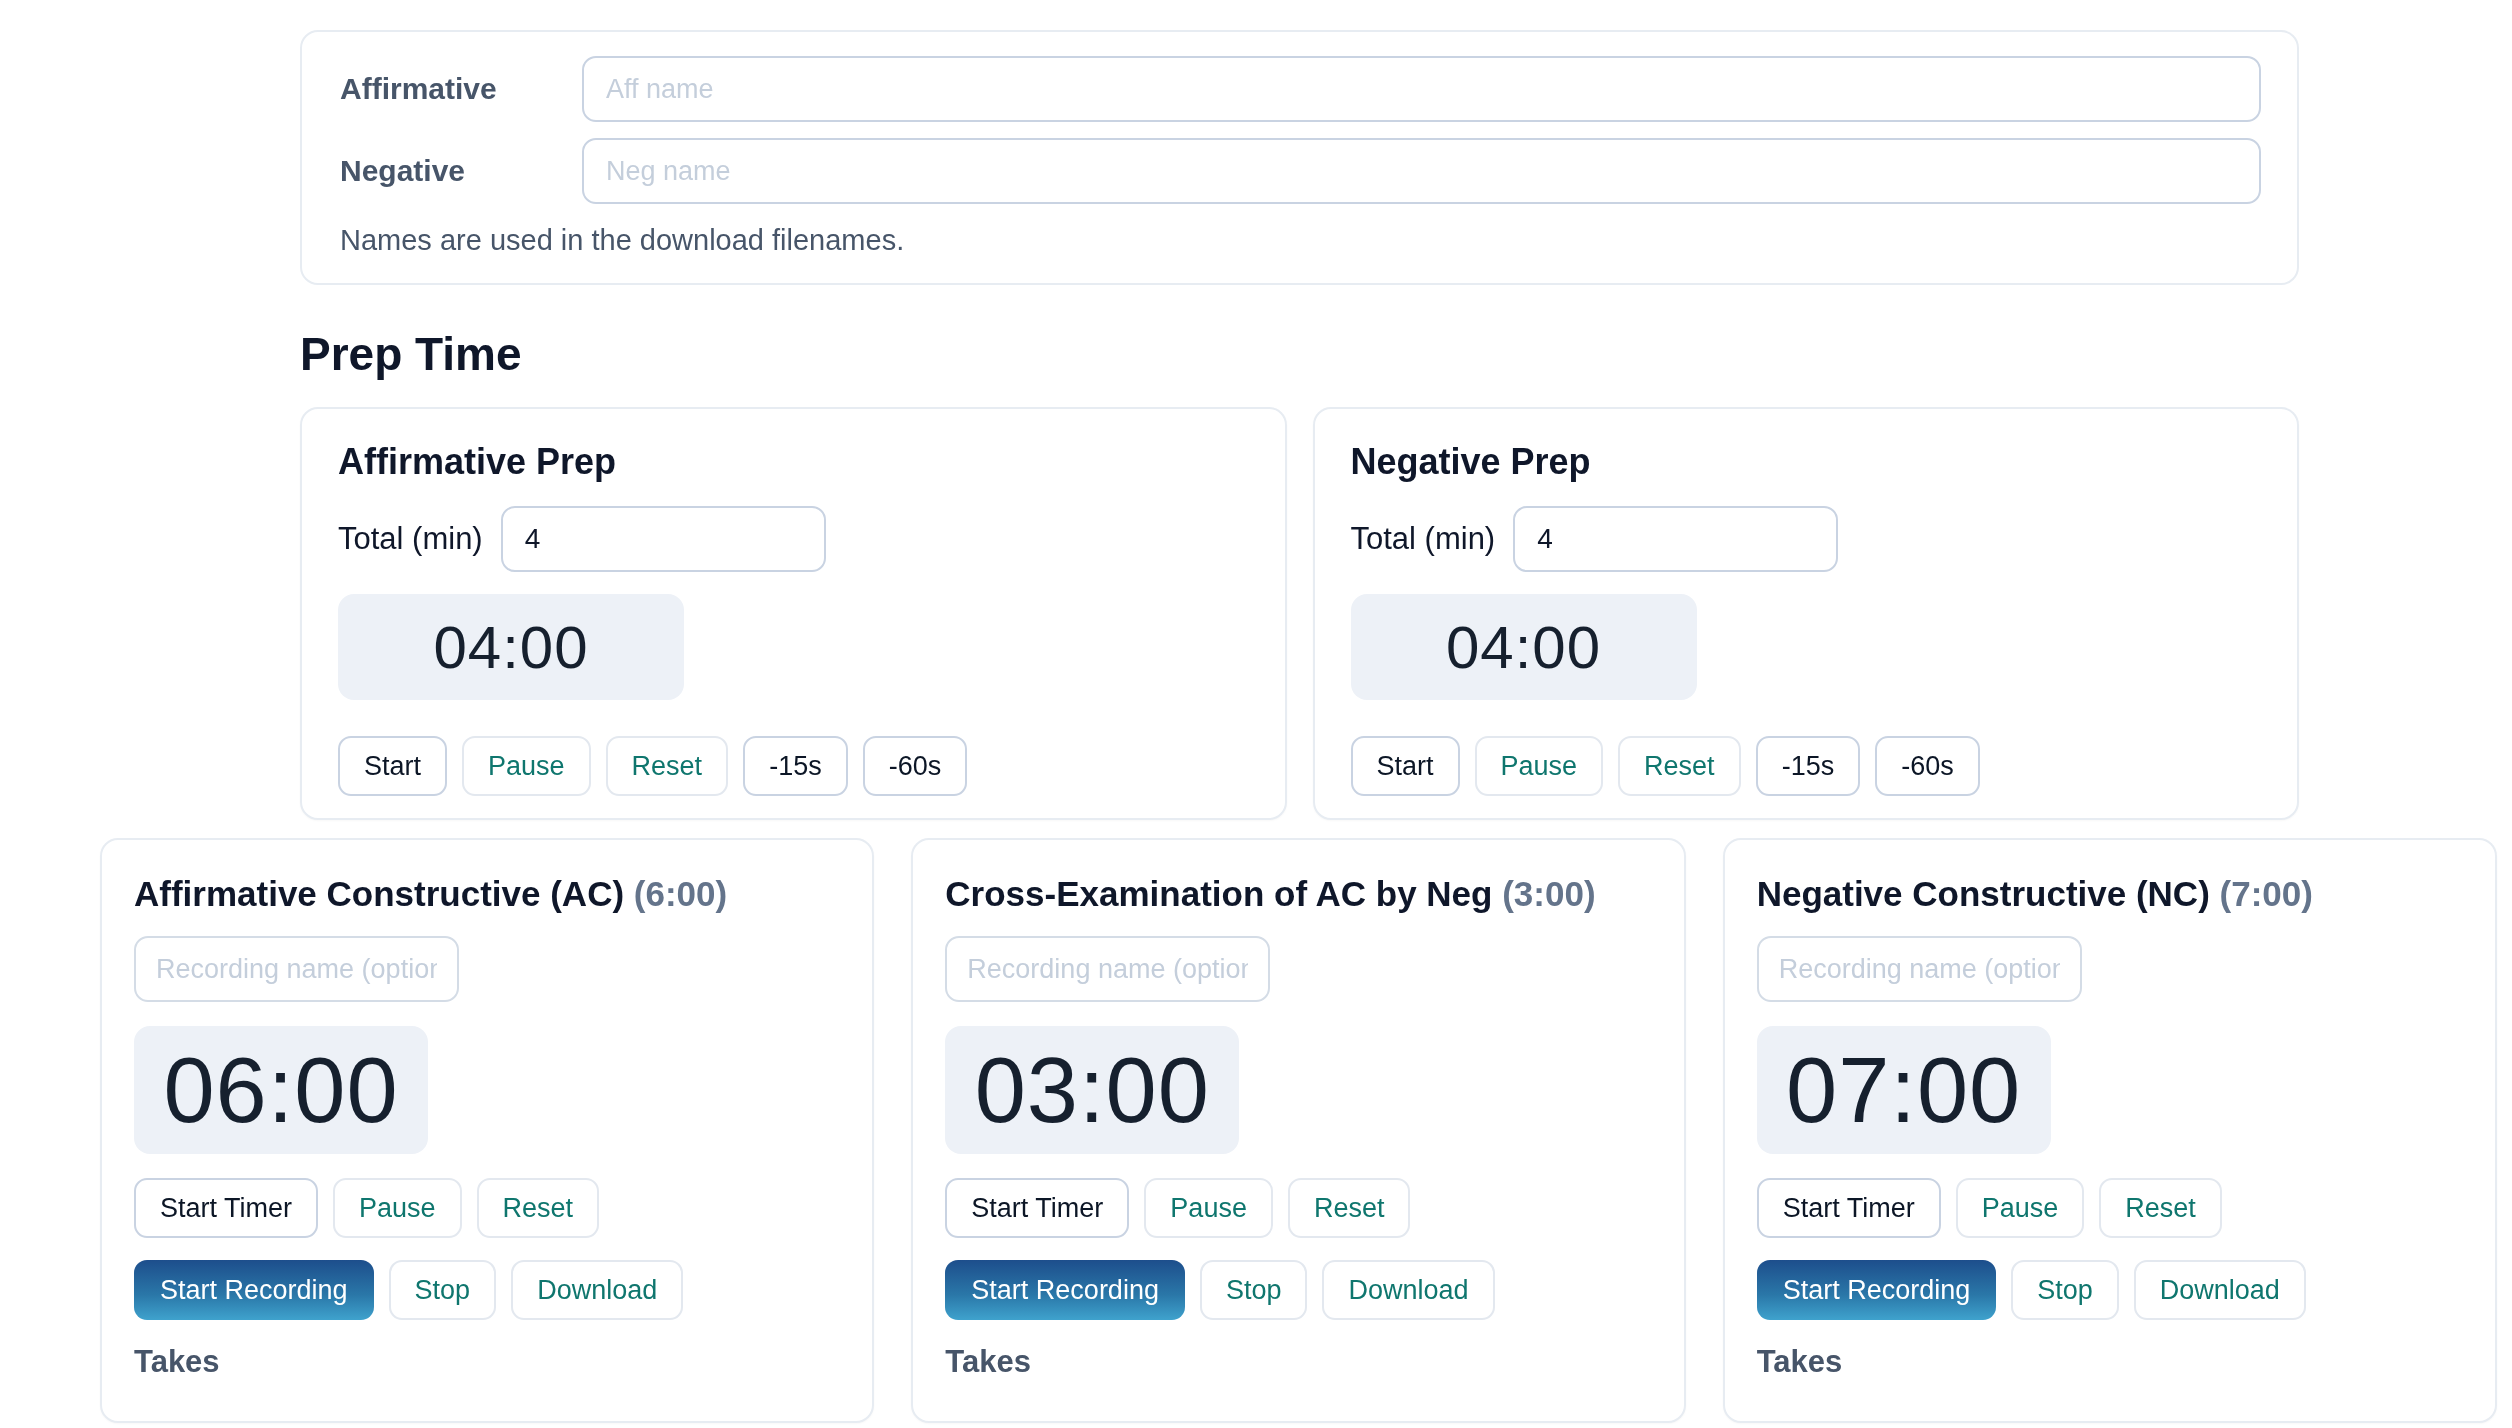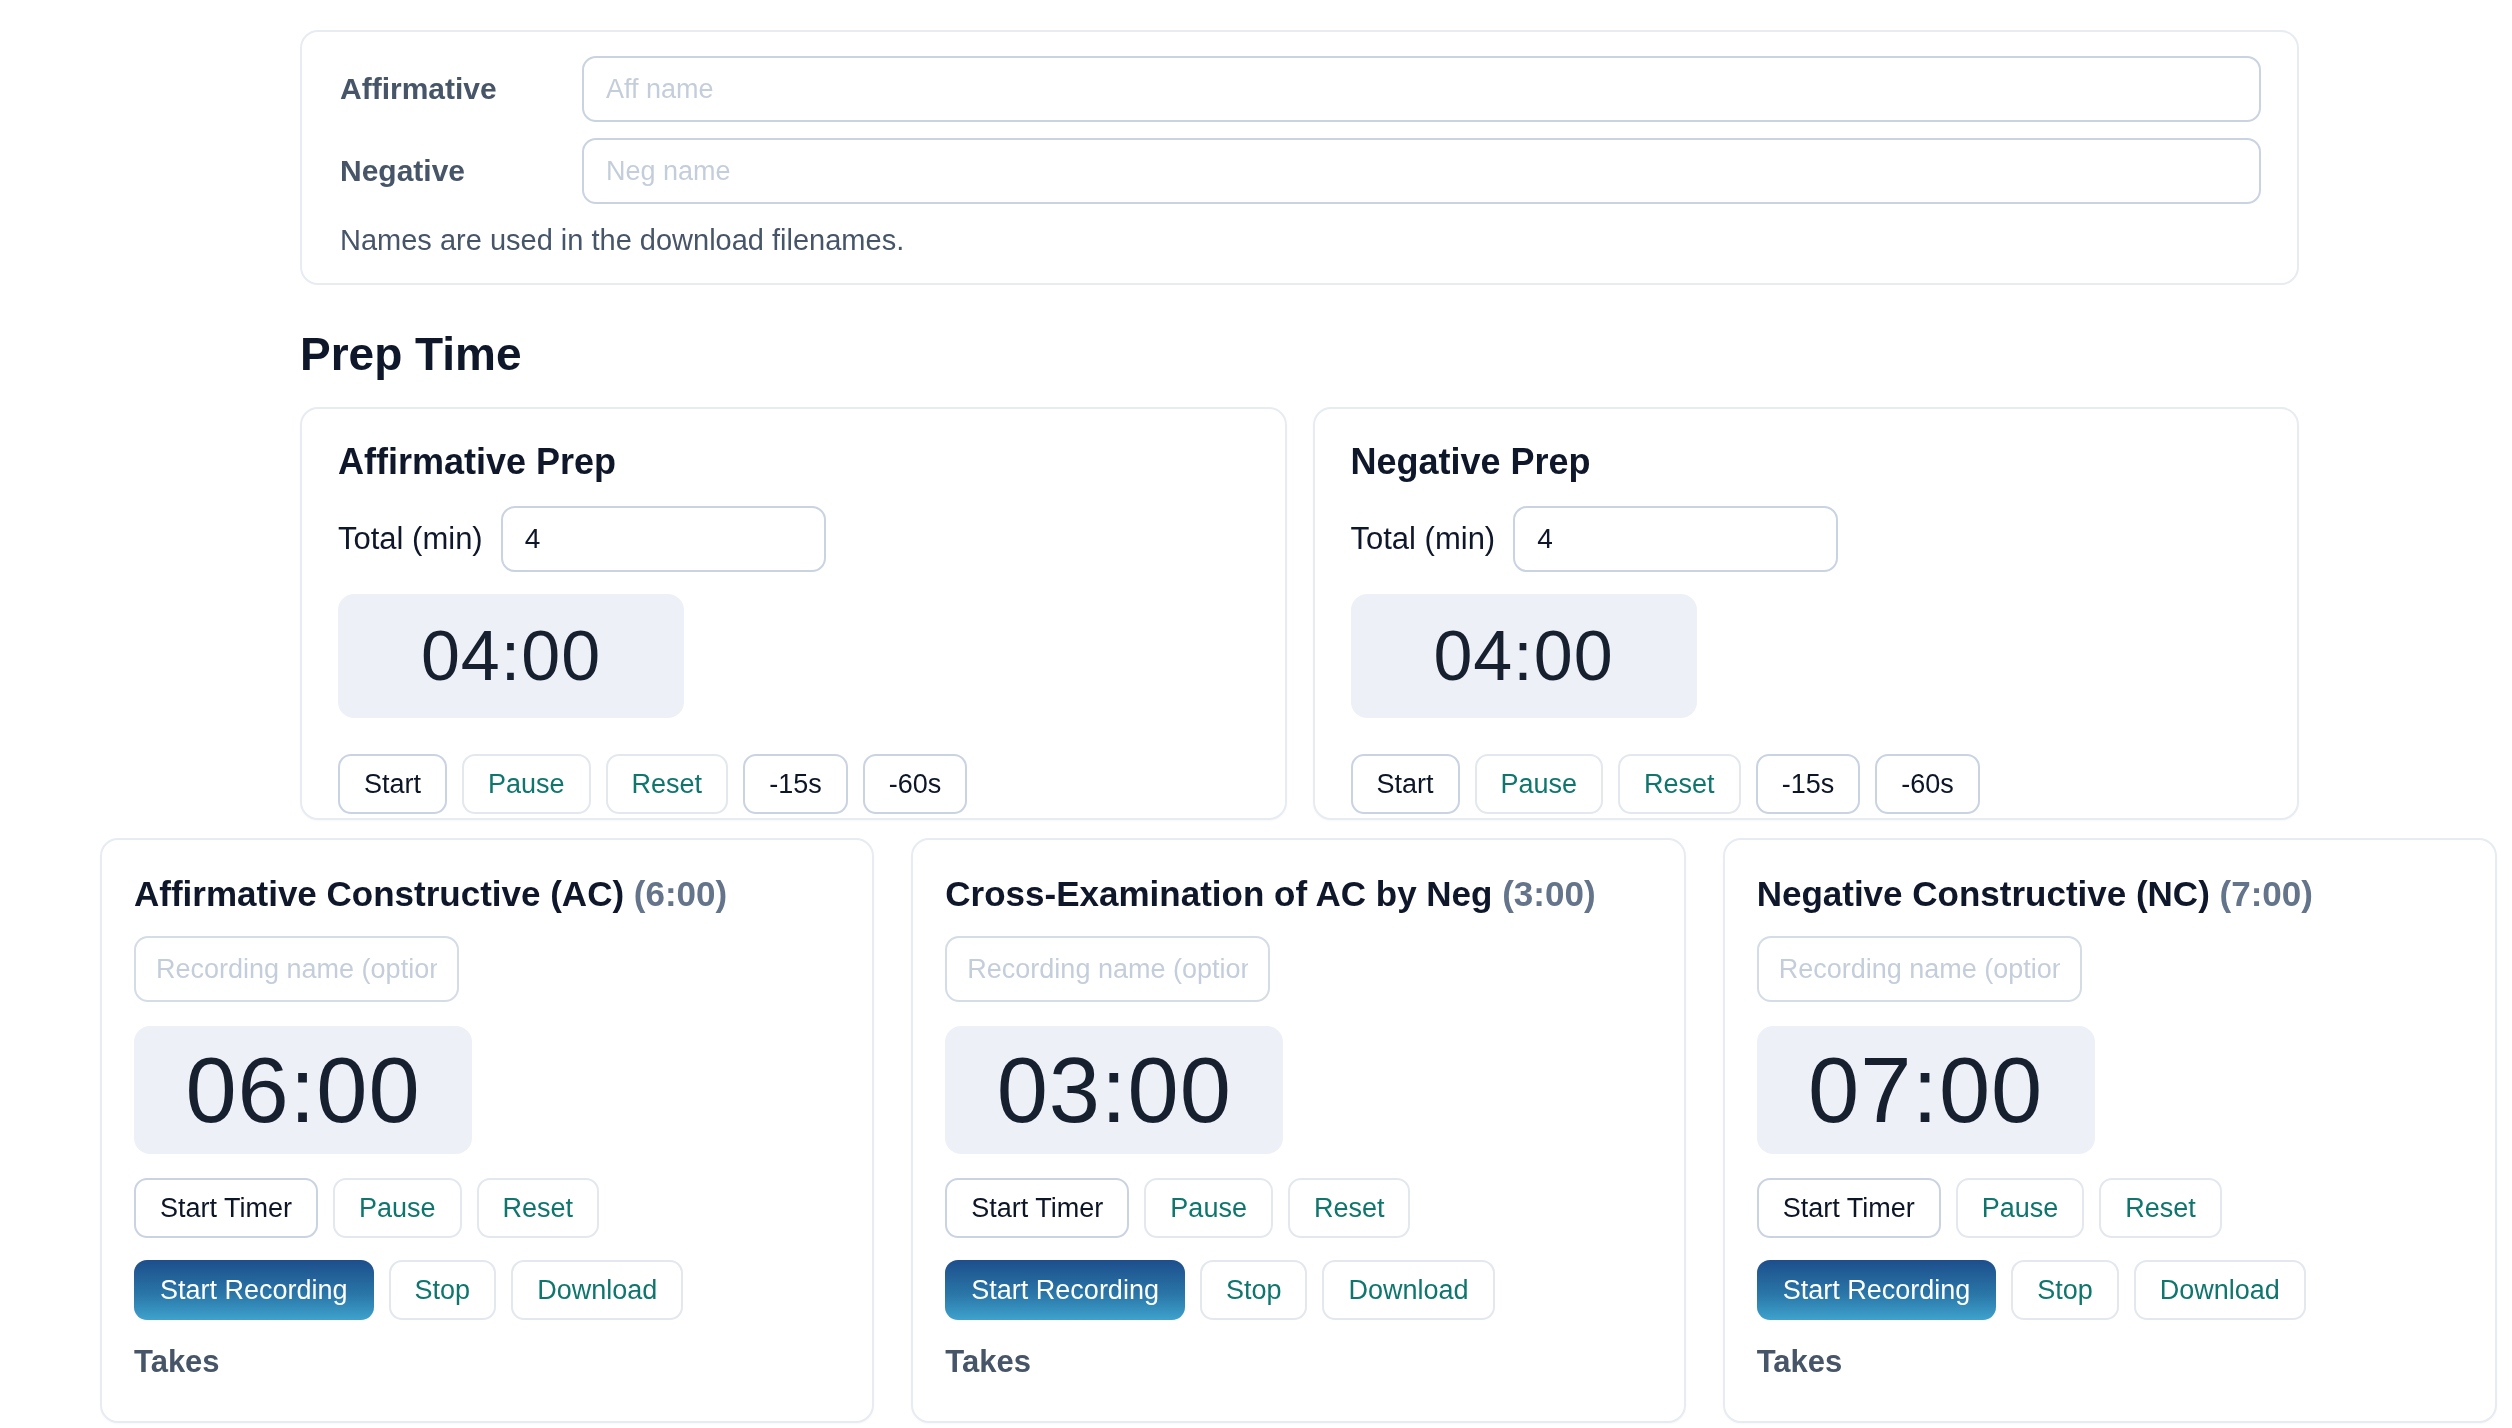--- a/index.html
+++ b/index.html
@@ -46,22 +46,22 @@
   .total-label { font-size: 31px; color: #0f172a; }
   .total-input {
     width: 325px; height: 66px; border: 2px solid #c9d3e2; border-radius: 14px;
     padding: 0 22px; font-size: 28px; font-family: inherit; color: #0f172a; outline: none;
   }
   .timer {
     background: #edf1f7; border-radius: 16px;
     display: flex; align-items: center; justify-content: center;
     color: #16202e; letter-spacing: 1px;
   }
-  .prep-timer { width: 346px; height: 124px; margin-top: 22px; font-size: 70px; }
-  .speech-timer { width: 338px; height: 128px; margin-top: 24px; font-size: 92px; }
+  .prep-timer { width: 346px; height: 106px; margin-top: 22px; font-size: 60px; }
+  .speech-timer { width: 294px; height: 128px; margin-top: 24px; font-size: 92px; }
 
   
   .btn-row { display: flex; gap: 15px; align-items: center; }
   .prep-btn-row { margin-top: 36px; }
   .btn {
     height: 60px; padding: 0 24px; border: 2px solid #c9d3e2; border-radius: 13px;
     background: #ffffff; color: #0c1626; font-size: 27px; font-family: inherit;
     display: inline-flex; align-items: center; justify-content: center;
     cursor: pointer; white-space: nowrap;
   }

